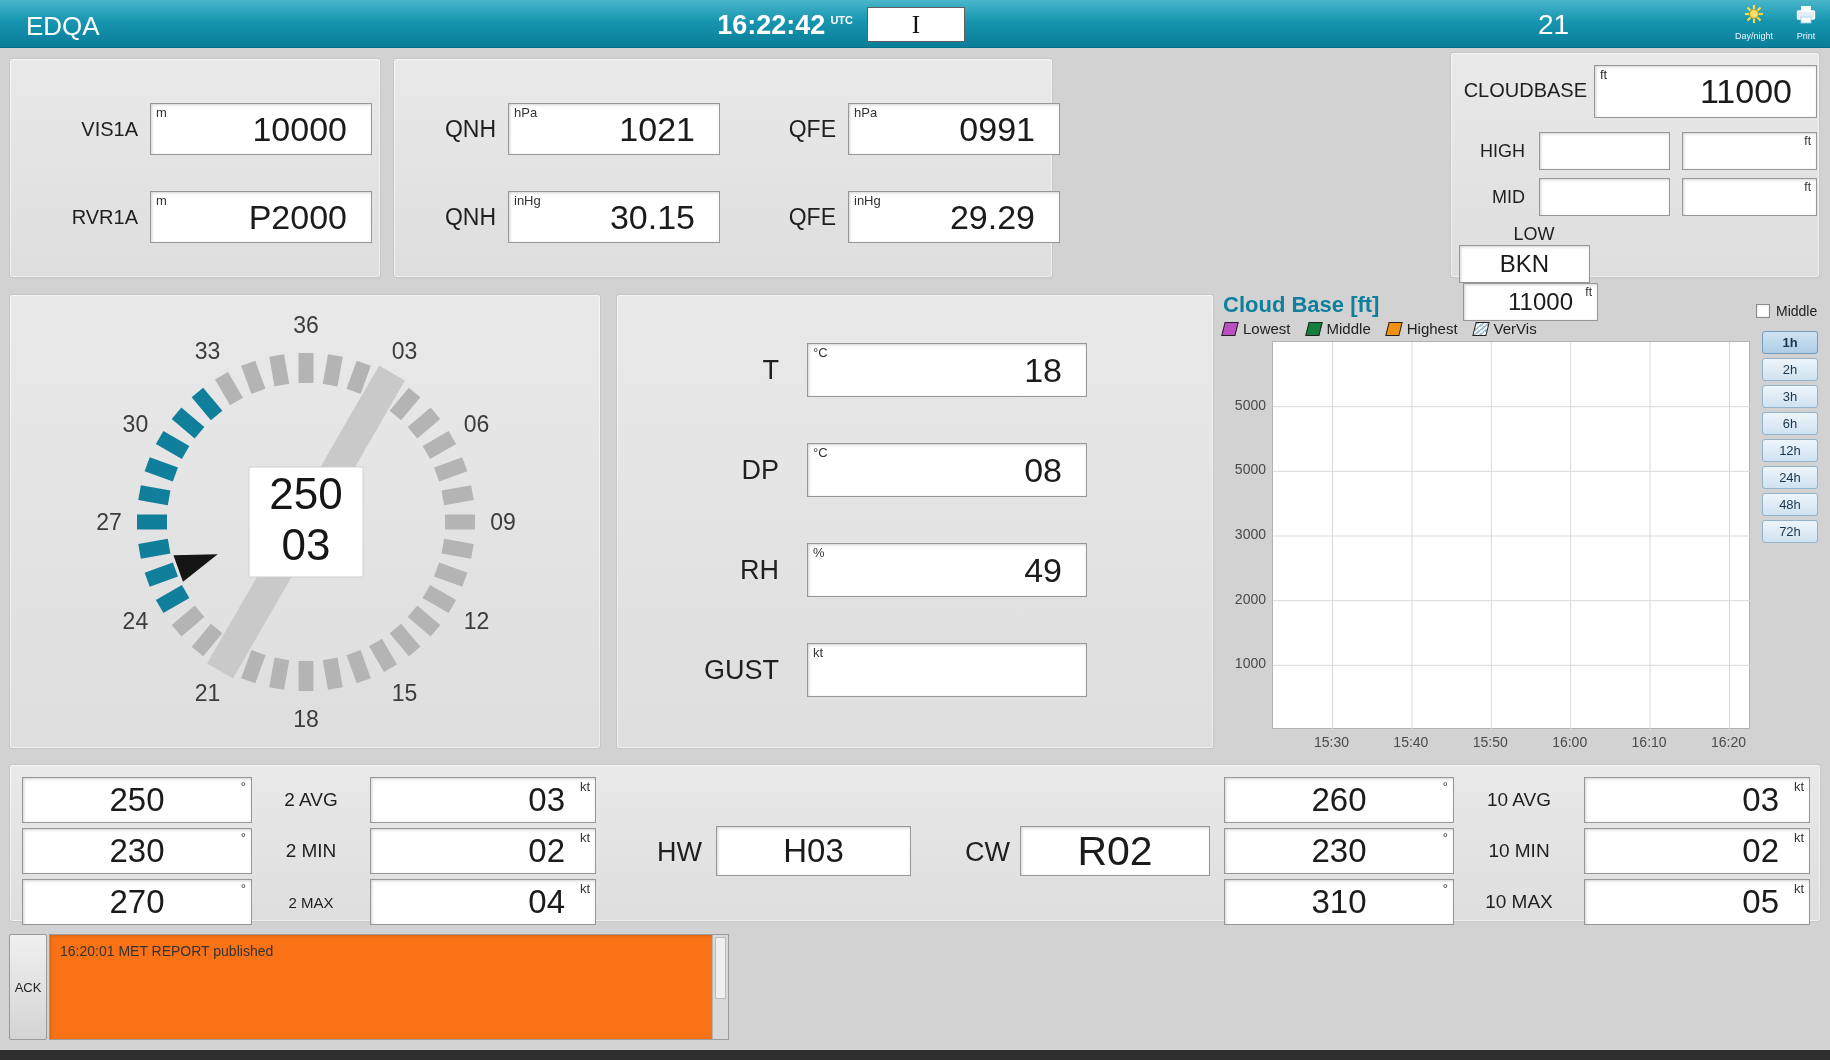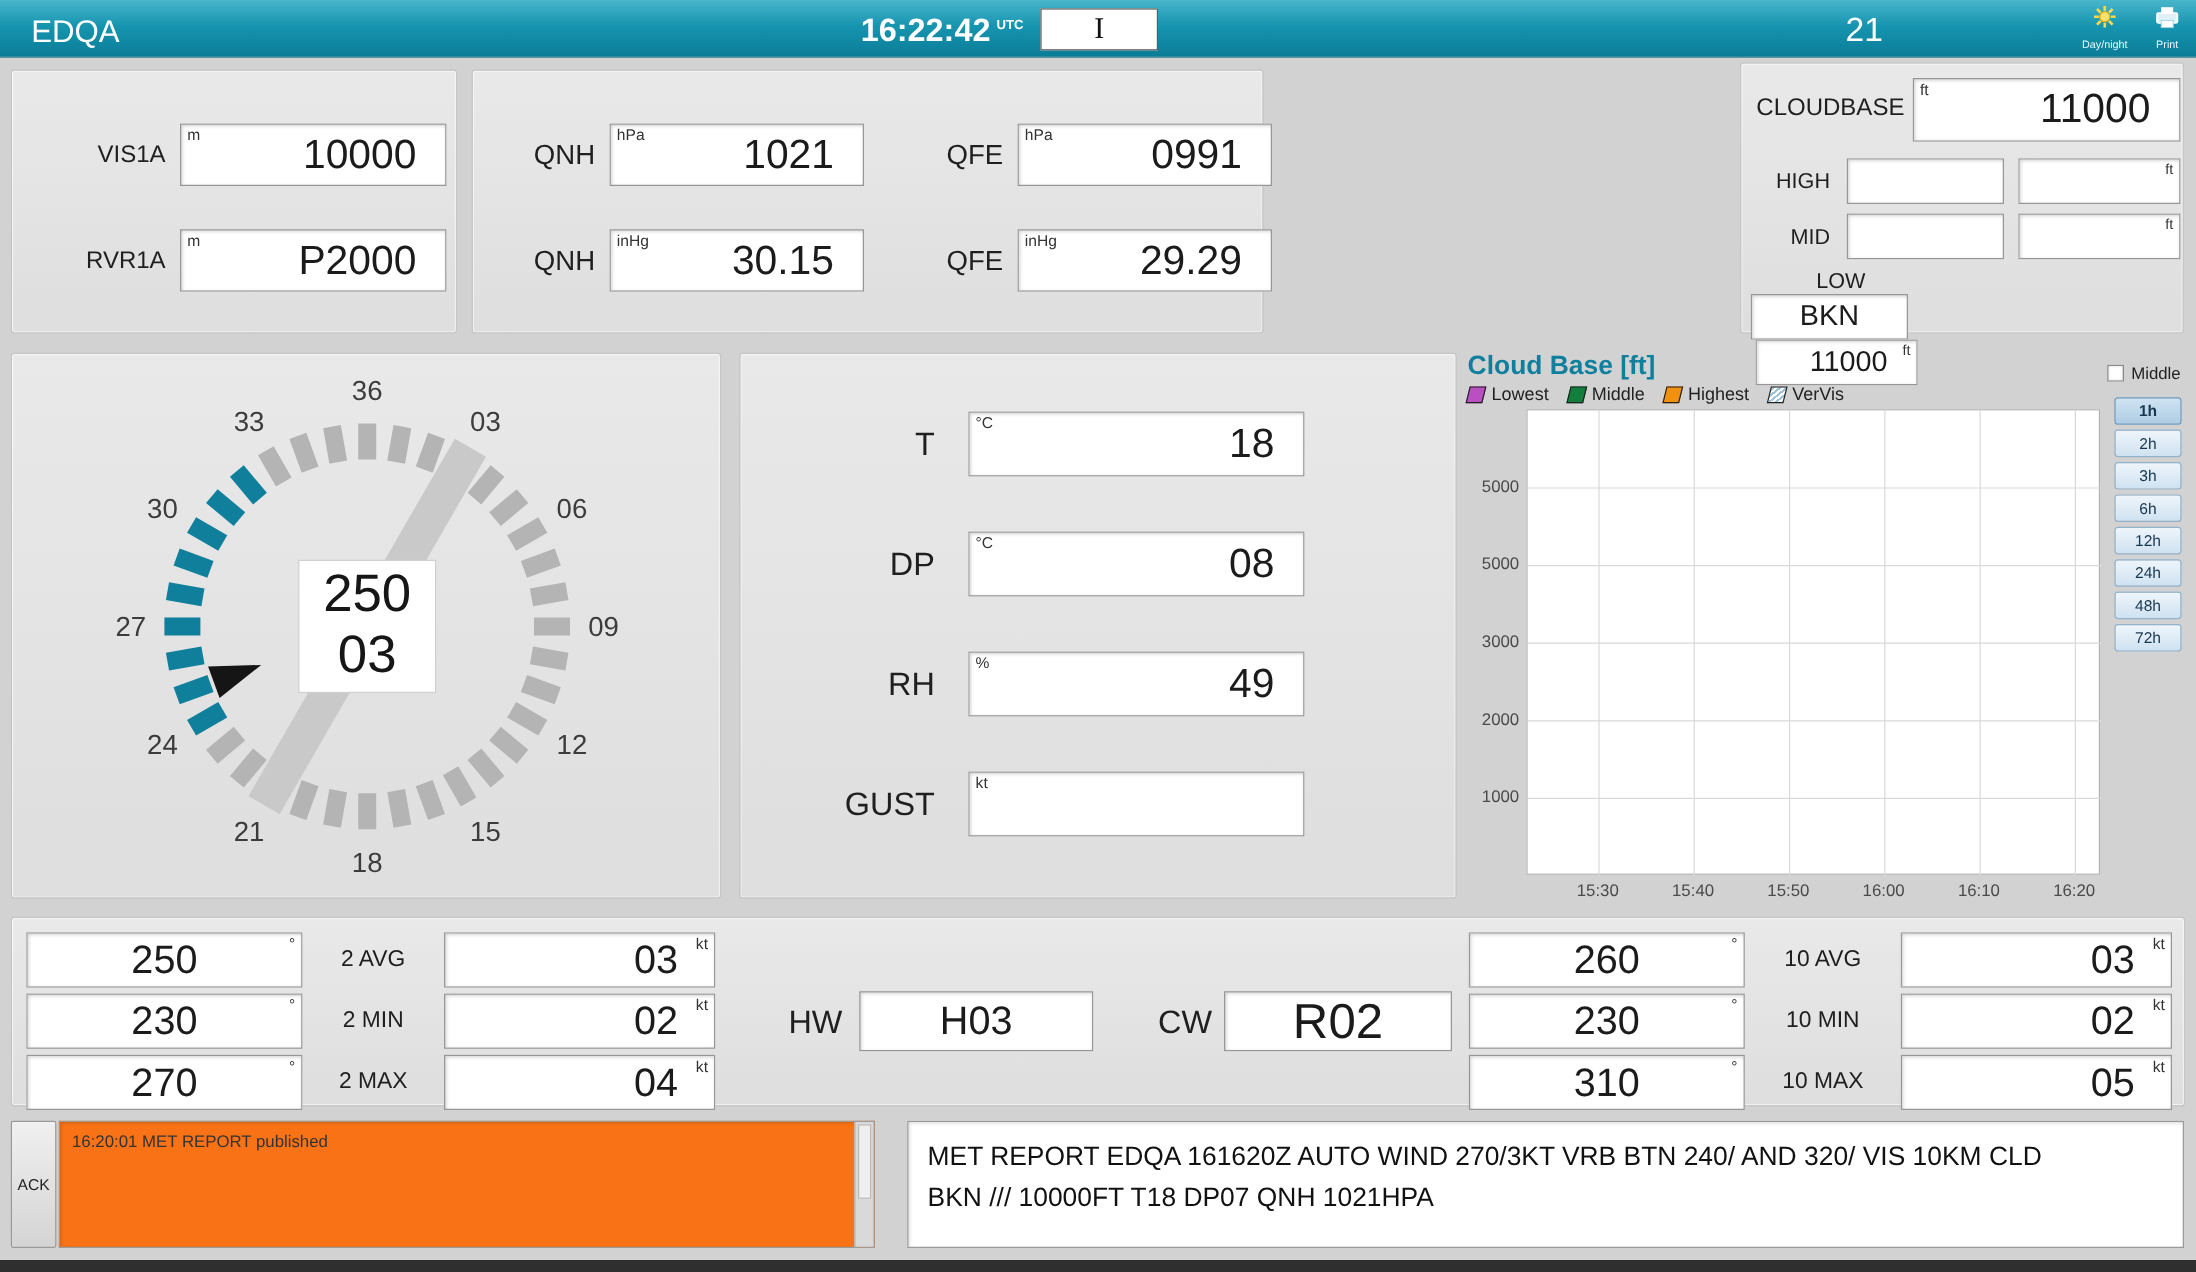--- a/index.html
+++ b/index.html
@@ -362,21 +362,21 @@
       <div class="field" style="width:226px;height:46px;">
         <span class="unit-tr">kt</span>
         <span class="val right" style="font-size:33px;padding-right:30px;">02</span>
       </div>
     </div>
     <div class="row-abs" style="left:12px;top:114px;">
       <div class="field" style="width:230px;height:46px;">
         <span class="unit-tr">°</span>
         <span class="val center" style="font-size:33px;">270</span>
       </div>
-      <div class="lbl" style="width:118px;text-align:center;font-size:19px;">2 MAX</div>
+      <div class="lbl" style="width:118px;text-align:center;font-size:15px;">2 MAX</div>
       <div class="field" style="width:226px;height:46px;">
         <span class="unit-tr">kt</span>
         <span class="val right" style="font-size:33px;padding-right:30px;">04</span>
       </div>
     </div>
 
     <div class="lbl" style="position:absolute;left:620px;top:72px;width:72px;text-align:right;font-size:27px;">HW</div>
     <div class="field" style="position:absolute;left:706px;top:61px;width:195px;height:50px;">
       <span class="val center" style="font-size:33px;">H03</span>
     </div>
@@ -420,17 +420,15 @@
     </div>
   </div>
 
   <div class="ack-btn">ACK</div>
   <div class="logbox">
     <div class="txt">16:20:01 MET REPORT published</div>
     <div class="scrollbar">
         <div class="thumb"></div>
       </div>
   </div>
-  <div class="report">MET REPORT EDQA 161620Z AUTO WIND 270/3KT VRB BTN 240/ AND 320/ VIS 10KM CLD
-BKN /// 10000FT T18 DP07 QNH 1021HPA</div>
 
   <div class="bottom-strip"></div>
 </div>
 
 </body></html>

